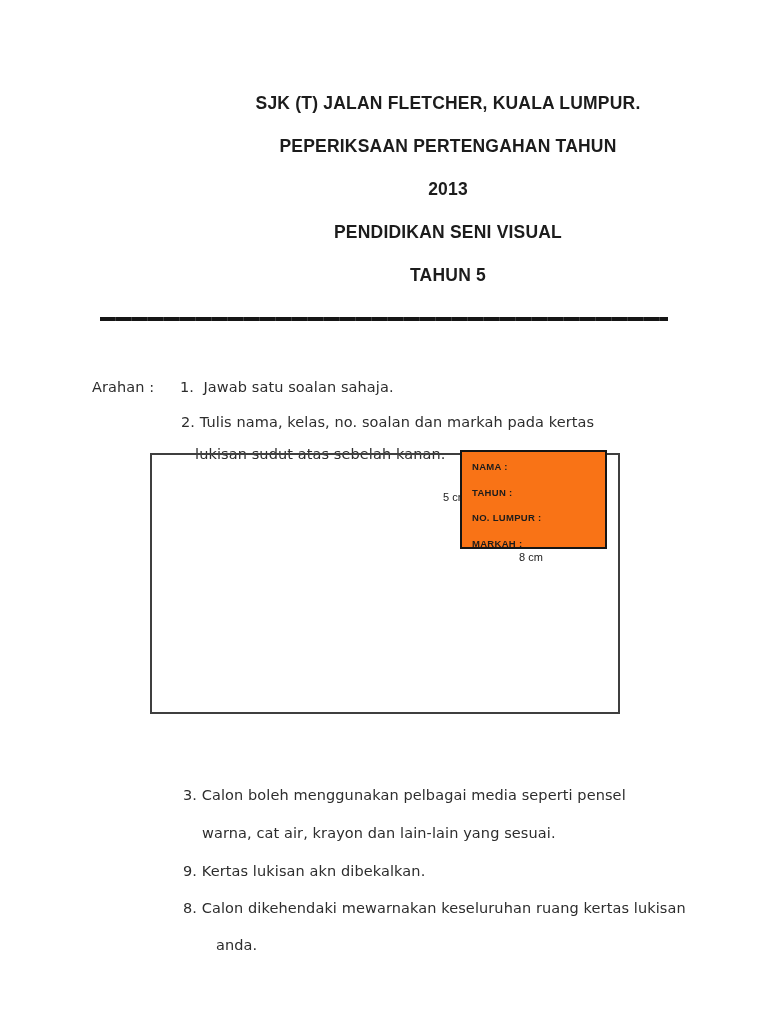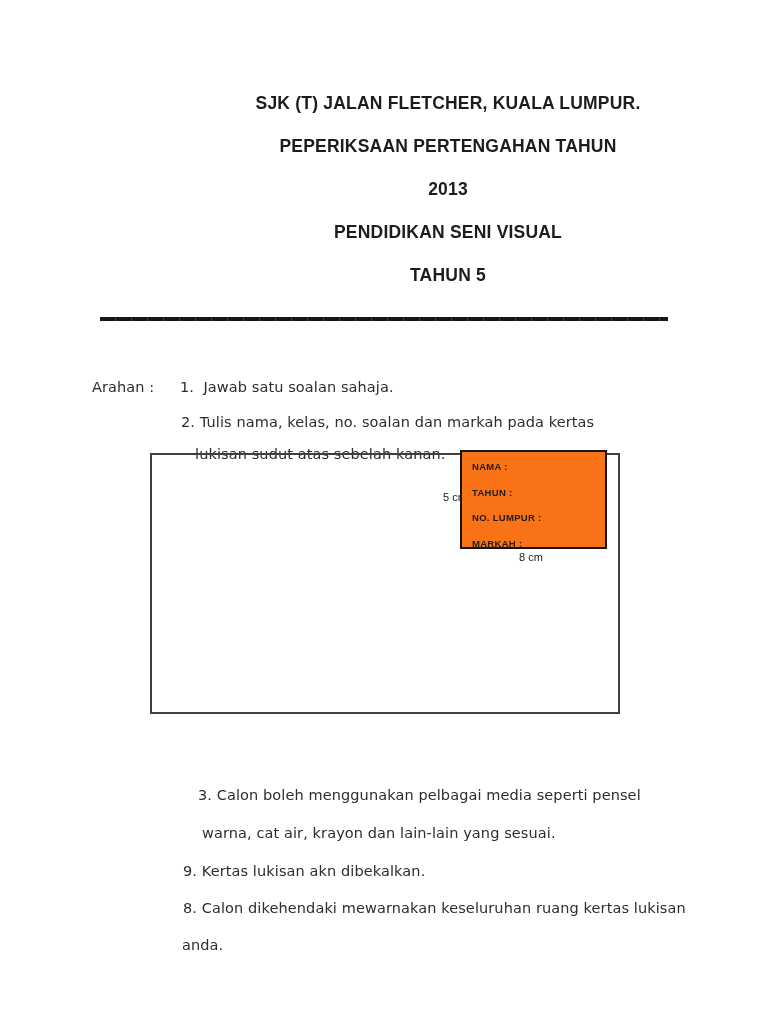--- a/index.html
+++ b/index.html
@@ -103,17 +103,17 @@
 
 <div class="abs info-box">
   <div class="info-field">NAMA :</div>
   <div class="info-field">TAHUN :</div>
   <div class="info-field">NO. LUMPUR :</div>
   <div class="info-field">MARKAH :</div>
 </div>
 
 <div class="abs cm-label cm-width">8 cm</div>
 
-<div class="abs body-text" style="left:198px; top:753px">3. Calon boleh menggunakan pelbagai media seperti pensel</div>
+<div class="abs body-text" style="left:183px; top:753px">3. Calon boleh menggunakan pelbagai media seperti pensel</div>
 <div class="abs body-text" style="left:202px; top:791px">warna, cat air, krayon dan lain-lain yang sesuai.</div>
 <div class="abs body-text" style="left:183px; top:829px">9. Kertas lukisan akn dibekalkan.</div>
 <div class="abs body-text" style="left:183px; top:866px">8. Calon dikehendaki mewarnakan keseluruhan ruang kertas lukisan</div>
-<div class="abs body-text" style="left:182px; top:903px">anda.</div>
+<div class="abs body-text" style="left:216px; top:903px">anda.</div>
 
 </body></html>

